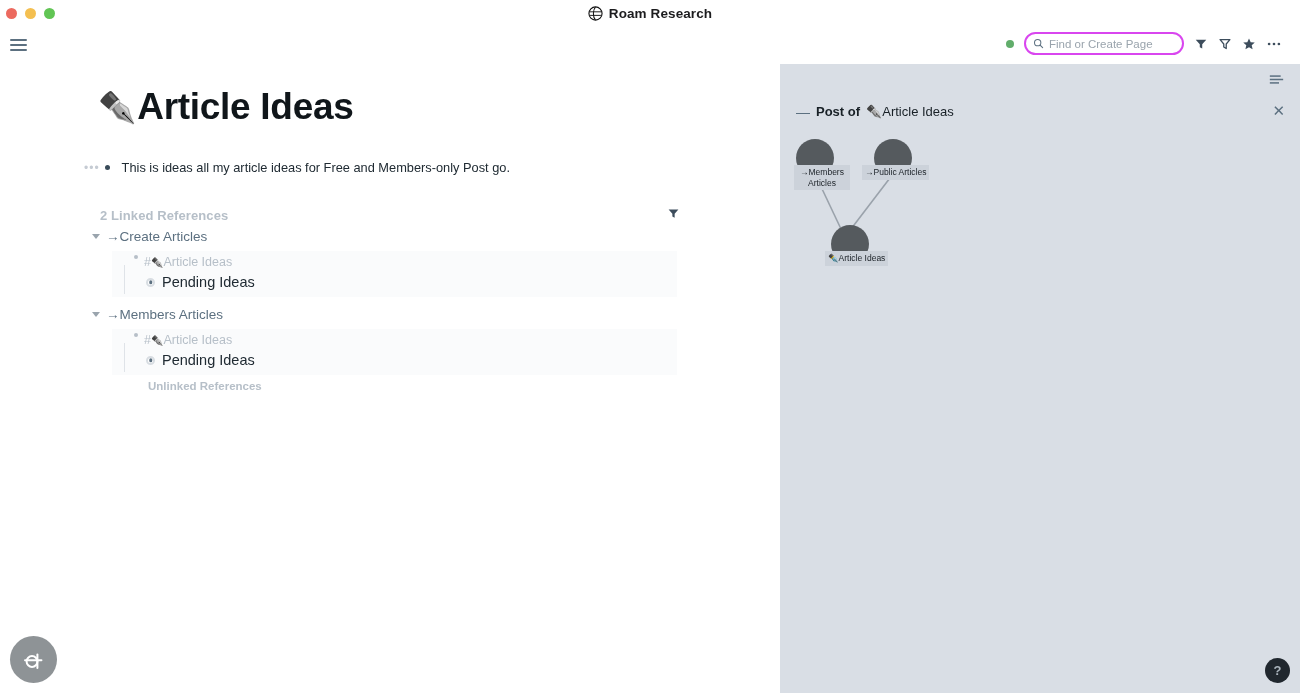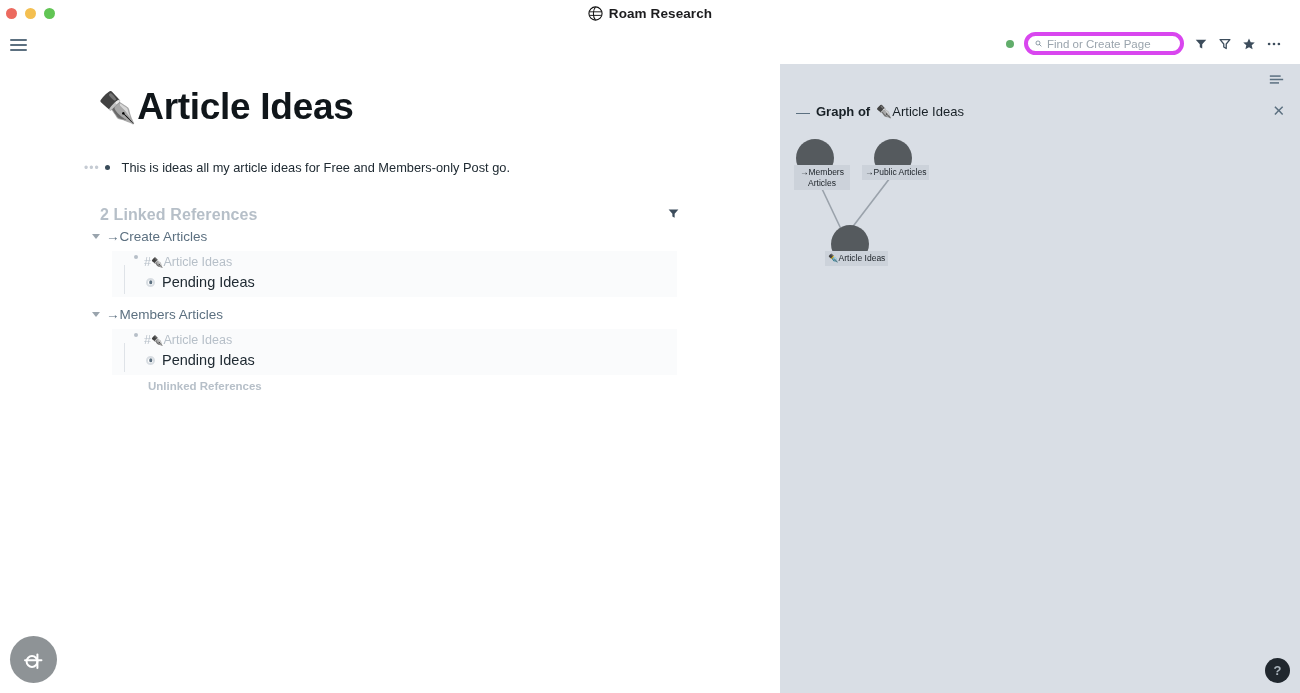--- a/index.html
+++ b/index.html
@@ -41,21 +41,21 @@
   }
   .hamburger span { display:block; height:2px; background:#5c7080; border-radius:1px; }
 
   .toolbar-right {
     position:absolute; right:18px; top:6px;
     display:flex; align-items:center; gap:10px;
   }
   .status-dot { width:8px; height:8px; border-radius:50%; background:#61ad6b; }
   .searchbox {
     position:relative; width:160px; height:23px;
-    border:4px solid #d946ef; border-radius:12px; background:#fff;
+    border:2px solid #d946ef; border-radius:12px; background:#fff;
     display:flex; align-items:center; padding:0 8px 0 7px; gap:5px;
   }
   .searchbox input {
     border:none; outline:none; background:transparent;
     font-family:"Liberation Sans", sans-serif; font-size:11.5px;
     color:#394b59; width:125px;
   }
   .searchbox input::placeholder { color:#9aa4ad; }
   .ticon { cursor:pointer; display:flex; align-items:center; justify-content:center; }
 
@@ -81,21 +81,21 @@
   }
   .handle { color:#c5cbd3; font-size:12px; letter-spacing:1px; }
   .bullet-dot { width:5px; height:5px; border-radius:50%; background:#394b59; }
   .intro-text { margin-left:7px; }
 
   
   .lr-header {
     position:absolute; left:100px; top:142px; width:580px;
     display:flex; align-items:center; justify-content:space-between;
   }
-  .lr-title { font-size:16px; font-weight:bold; color:#b6bfc8; letter-spacing:.1px; }
+  .lr-title { font-size:13px; font-weight:bold; color:#b6bfc8; letter-spacing:.1px; }
   .lr-filter { cursor:pointer; }
 
   .ref-group { position:absolute; left:92px; width:590px; }
   .ref-group-head {
     display:flex; align-items:center; gap:5px;
     font-size:13.5px; color:#5c7080; cursor:pointer;
   }
   .caret {
     width:0; height:0; border-left:4.5px solid transparent;
     border-right:4.5px solid transparent; border-top:5.5px solid #9aa4ad;
@@ -310,21 +310,21 @@
     <span class="sb-toggle">
       <svg width="15" height="13" viewBox="0 0 18 14">
         <rect x="1" y="2" width="13" height="1.8" fill="#5c7080"></rect>
         <rect x="1" y="6.1" width="16" height="1.8" fill="#5c7080"></rect>
         <rect x="1" y="10.2" width="11" height="1.8" fill="#5c7080"></rect>
       </svg>
     </span>
 
     <div class="sb-head">
       <span class="minus-icon">—</span>
-      <b>Graph of </b>
+      <b>Post of </b>
       <span style="display:flex;align-items:center;">
         <span class="nib-sm">✒️</span>
         <span>Article Ideas</span>
       </span>
     </div>
 
     <span class="sb-close">✕</span>
 
     <div class="graph">
       <svg width="520" height="629" style="position:absolute;left:0;top:0;">

